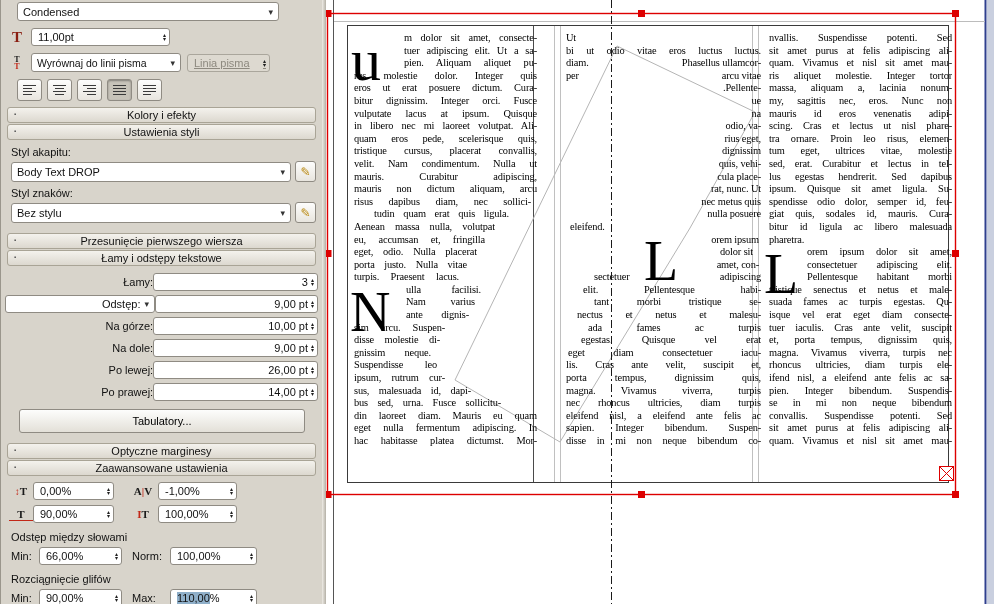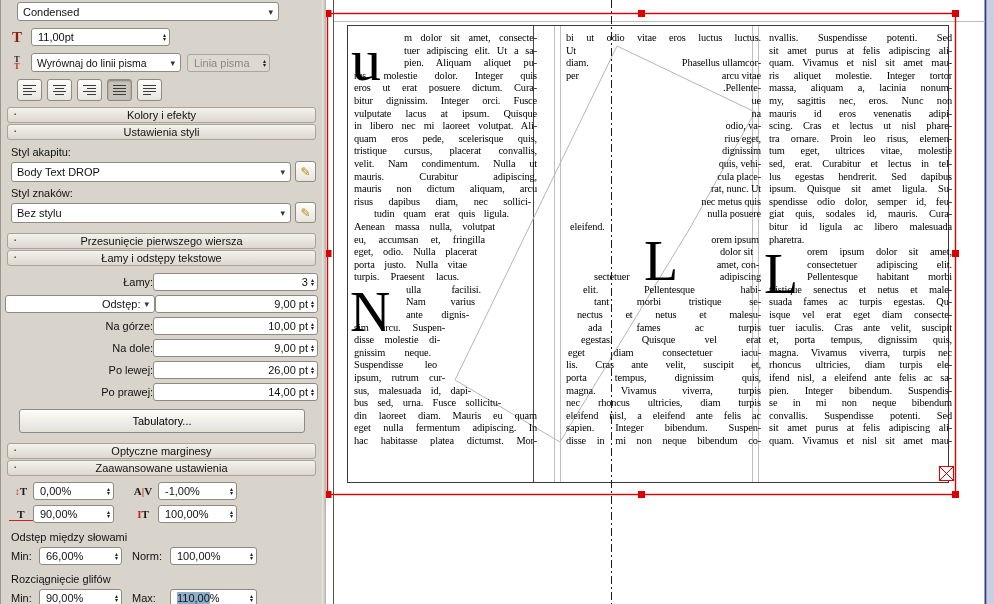--- a/index.html
+++ b/index.html
@@ -91,21 +91,21 @@
         </span>
     </div>
   </div>
 
   <div class="prow" style="margin-top:7px;">
     <span class="picon" style="font-size:8px;line-height:7px;">T<br><span class="red">T</span></span>
     <div class="combo" style="width:138px;margin-left:2px;">
       <span class="cval" style="font-size:10.5px;">Wyrównaj do linii pisma</span>
       <span class="arr">▾</span>
     </div>
-    <div class="spin disabled" style="width:72px;margin-left:6px;">
+    <div class="spin disabled" style="width:72px;margin-left:6px;text-decoration:underline;">
       <span class="sval">Linia pisma</span>
       <span class="sar">
           <span>▴</span>
           <span>▾</span>
         </span>
     </div>
   </div>
 
   <div class="prow" style="margin-top:7px;margin-left:16px;">
     <div class="abtn">
@@ -392,22 +392,22 @@
       <div class="tline ta-j" style="margin-right: 106px;">gnissim neque.</div>
       <div class="tline ta-j" style="margin-right: 100px;">Suspendisse leo</div>
       <div class="tline ta-j" style="margin-right: 92px;">ipsum, rutrum cur-</div>
       <div class="tline ta-j" style="margin-right: 66px;">sus, malesuada id, dapi-</div>
       <div class="tline ta-j" style="margin-right: 36px;">bus sed, urna. Fusce sollicitu-</div>
       <div class="tline ta-j">din laoreet diam. Mauris eu quam</div>
       <div class="tline ta-j">eget nulla fermentum adipiscing. In</div>
       <div class="tline ta-j">hac habitasse platea dictumst. Mor-</div>
     </div>
   <div class="textcol tc2">
+      <div class="tline ta-l">Ut</div>
       <div class="tline ta-j">bi ut odio vitae eros luctus luctus.</div>
-      <div class="tline ta-l">Ut</div>
       <div class="tline ta-s">
         <span>diam.</span>
         <span>Phasellus ullamcor-</span>
       </div>
       <div class="tline ta-s">
         <span>per</span>
         <span>arcu   vitae</span>
       </div>
       <div class="tline ta-r">.Pellente-</div>
       <div class="tline ta-r">ue</div>

